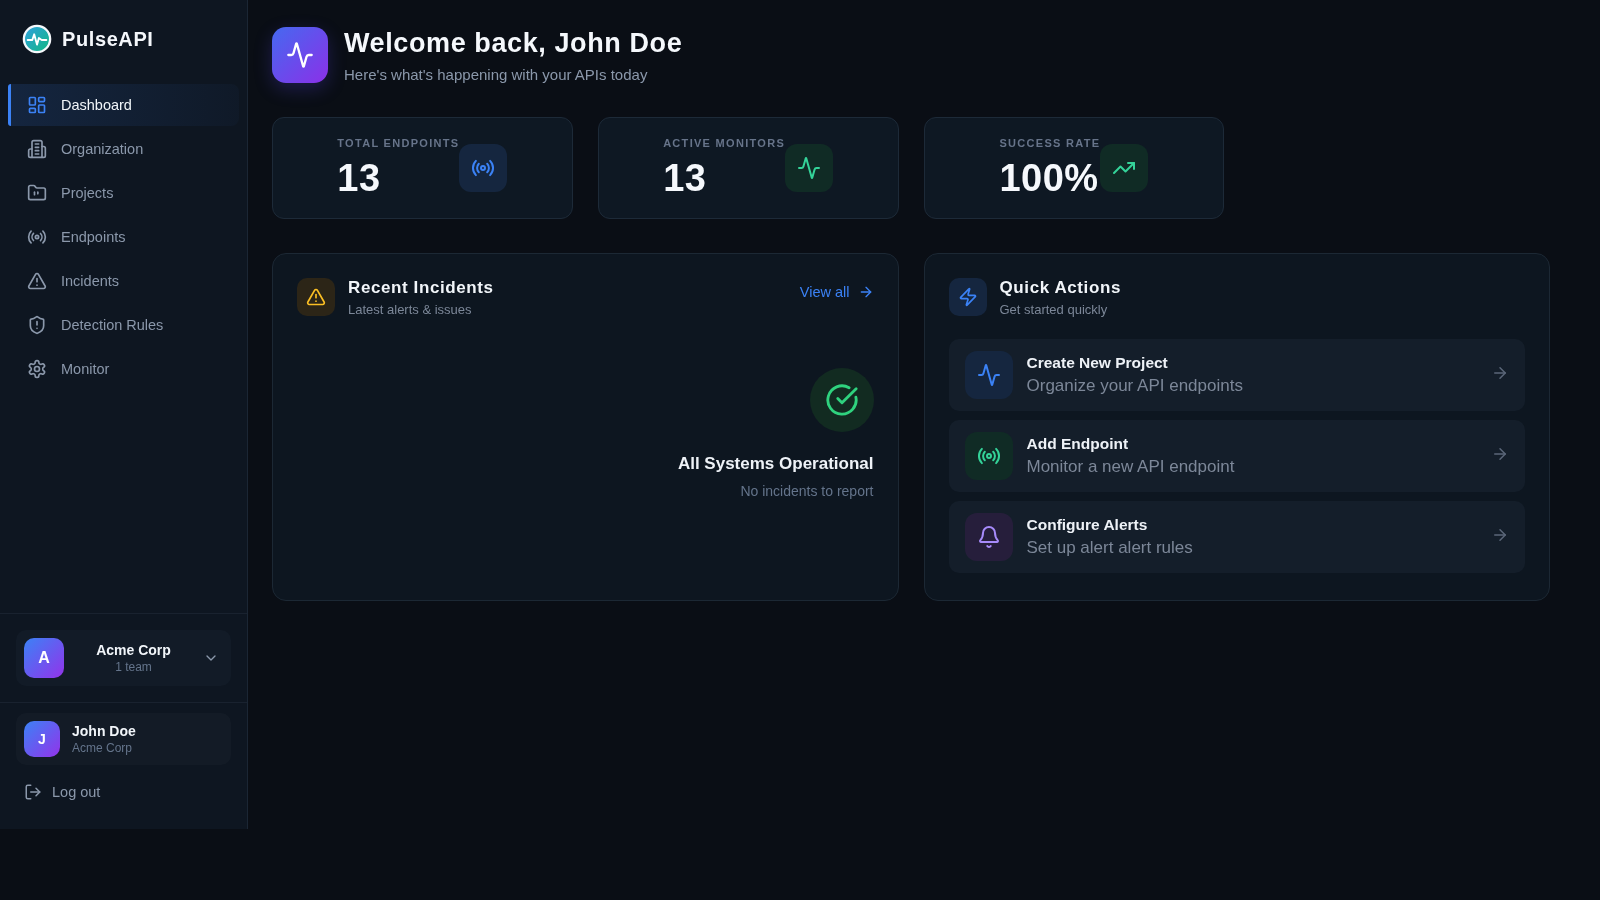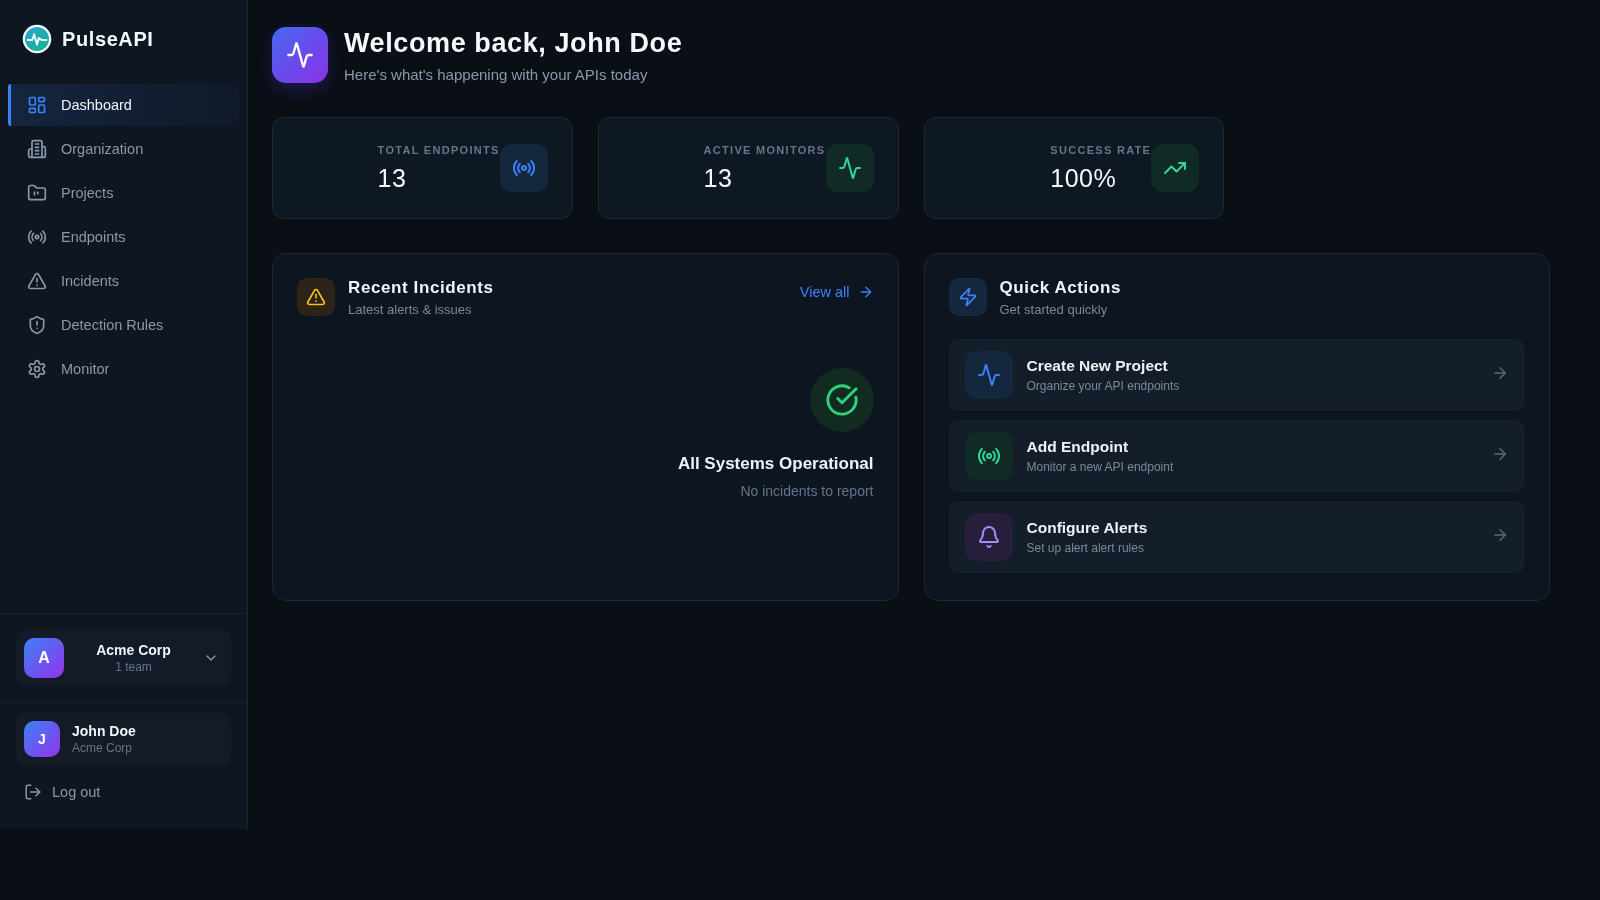--- a/index.html
+++ b/index.html
@@ -86,24 +86,24 @@
     box-shadow: 0 6px 18px rgba(88,70,240,0.25);
   }
   .header-icon svg { width: 28px; height: 28px; color: #fff; }
   .page-title { font-size: 27px; color: #f5f8fc; }
   .page-subtitle { font-size: 15px; color: #8b98ab; margin-top: 7px; }
 
   .stats-grid { margin-top: 34px; display: grid; grid-template-columns: repeat(4, 1fr); gap: 25px; }
   .stat-card {
     background: #0e1823; border: 1px solid #1d2a38; border-radius: 12px;
     padding: 24px; height: 102px;
-    display: flex; align-items: center; justify-content: flex-end;
+    display: flex; align-items: center; justify-content: center;
   }
   .stat-label { font-size: 11px; font-weight: 600; letter-spacing: 1.3px; color: #67748a; }
-  .stat-value { font-size: 25px; font-weight: 400; color: #f5f8fc; margin-top: 8px; letter-spacing: 0.5px; }
+  .stat-value { font-size: 38px; font-weight: 700; color: #f5f8fc; margin-top: 8px; letter-spacing: 0.5px; }
   .icon-tile { border-radius: 12px; display: flex; align-items: center; justify-content: center; }
   .tile-48 { width: 48px; height: 48px; }
   .tile-48 svg { width: 24px; height: 24px; }
   .tile-38 { width: 38px; height: 38px; border-radius: 10px; }
   .tile-38 svg { width: 20px; height: 20px; }
   .tile-blue   { background: #15263f; color: #3b82f6; }
   .tile-green  { background: #102b25; color: #34d399; }
   .tile-amber  { background: #2c2517; color: #fbbf24; }
   .tile-purple { background: #261e3b; color: #a78bfa; }
 
@@ -131,21 +131,21 @@
   .ok-circle svg { width: 34px; height: 34px; }
   .empty-title { font-size: 17px; font-weight: 700; color: #eef2f7; margin-top: 22px; }
   .empty-subtitle { font-size: 14px; color: #64748b; margin-top: 9px; }
 
   .actions-list { margin-top: 22px; display: flex; flex-direction: column; gap: 9px; }
   .action-row {
     background: #141e2a; border-radius: 10px; padding: 12px 16px;
     display: flex; align-items: center; gap: 14px; cursor: pointer;
   }
   .action-title { font-size: 15.5px; font-weight: 700; color: #eef2f7; }
-  .action-subtitle { font-size: 12px; color: #7c8798; margin-top: 4px; }
+  .action-subtitle { font-size: 17px; color: #7c8798; margin-top: 4px; }
   .action-arrow { margin-left: auto; color: #5b6779; }
   .action-arrow svg { width: 18px; height: 18px; }
 </style>
 </head>
 <body>
 
 <aside class="sidebar">
   <div class="logo-row">
     <svg class="logo-mark" viewBox="0 0 32 32">
       <defs>

